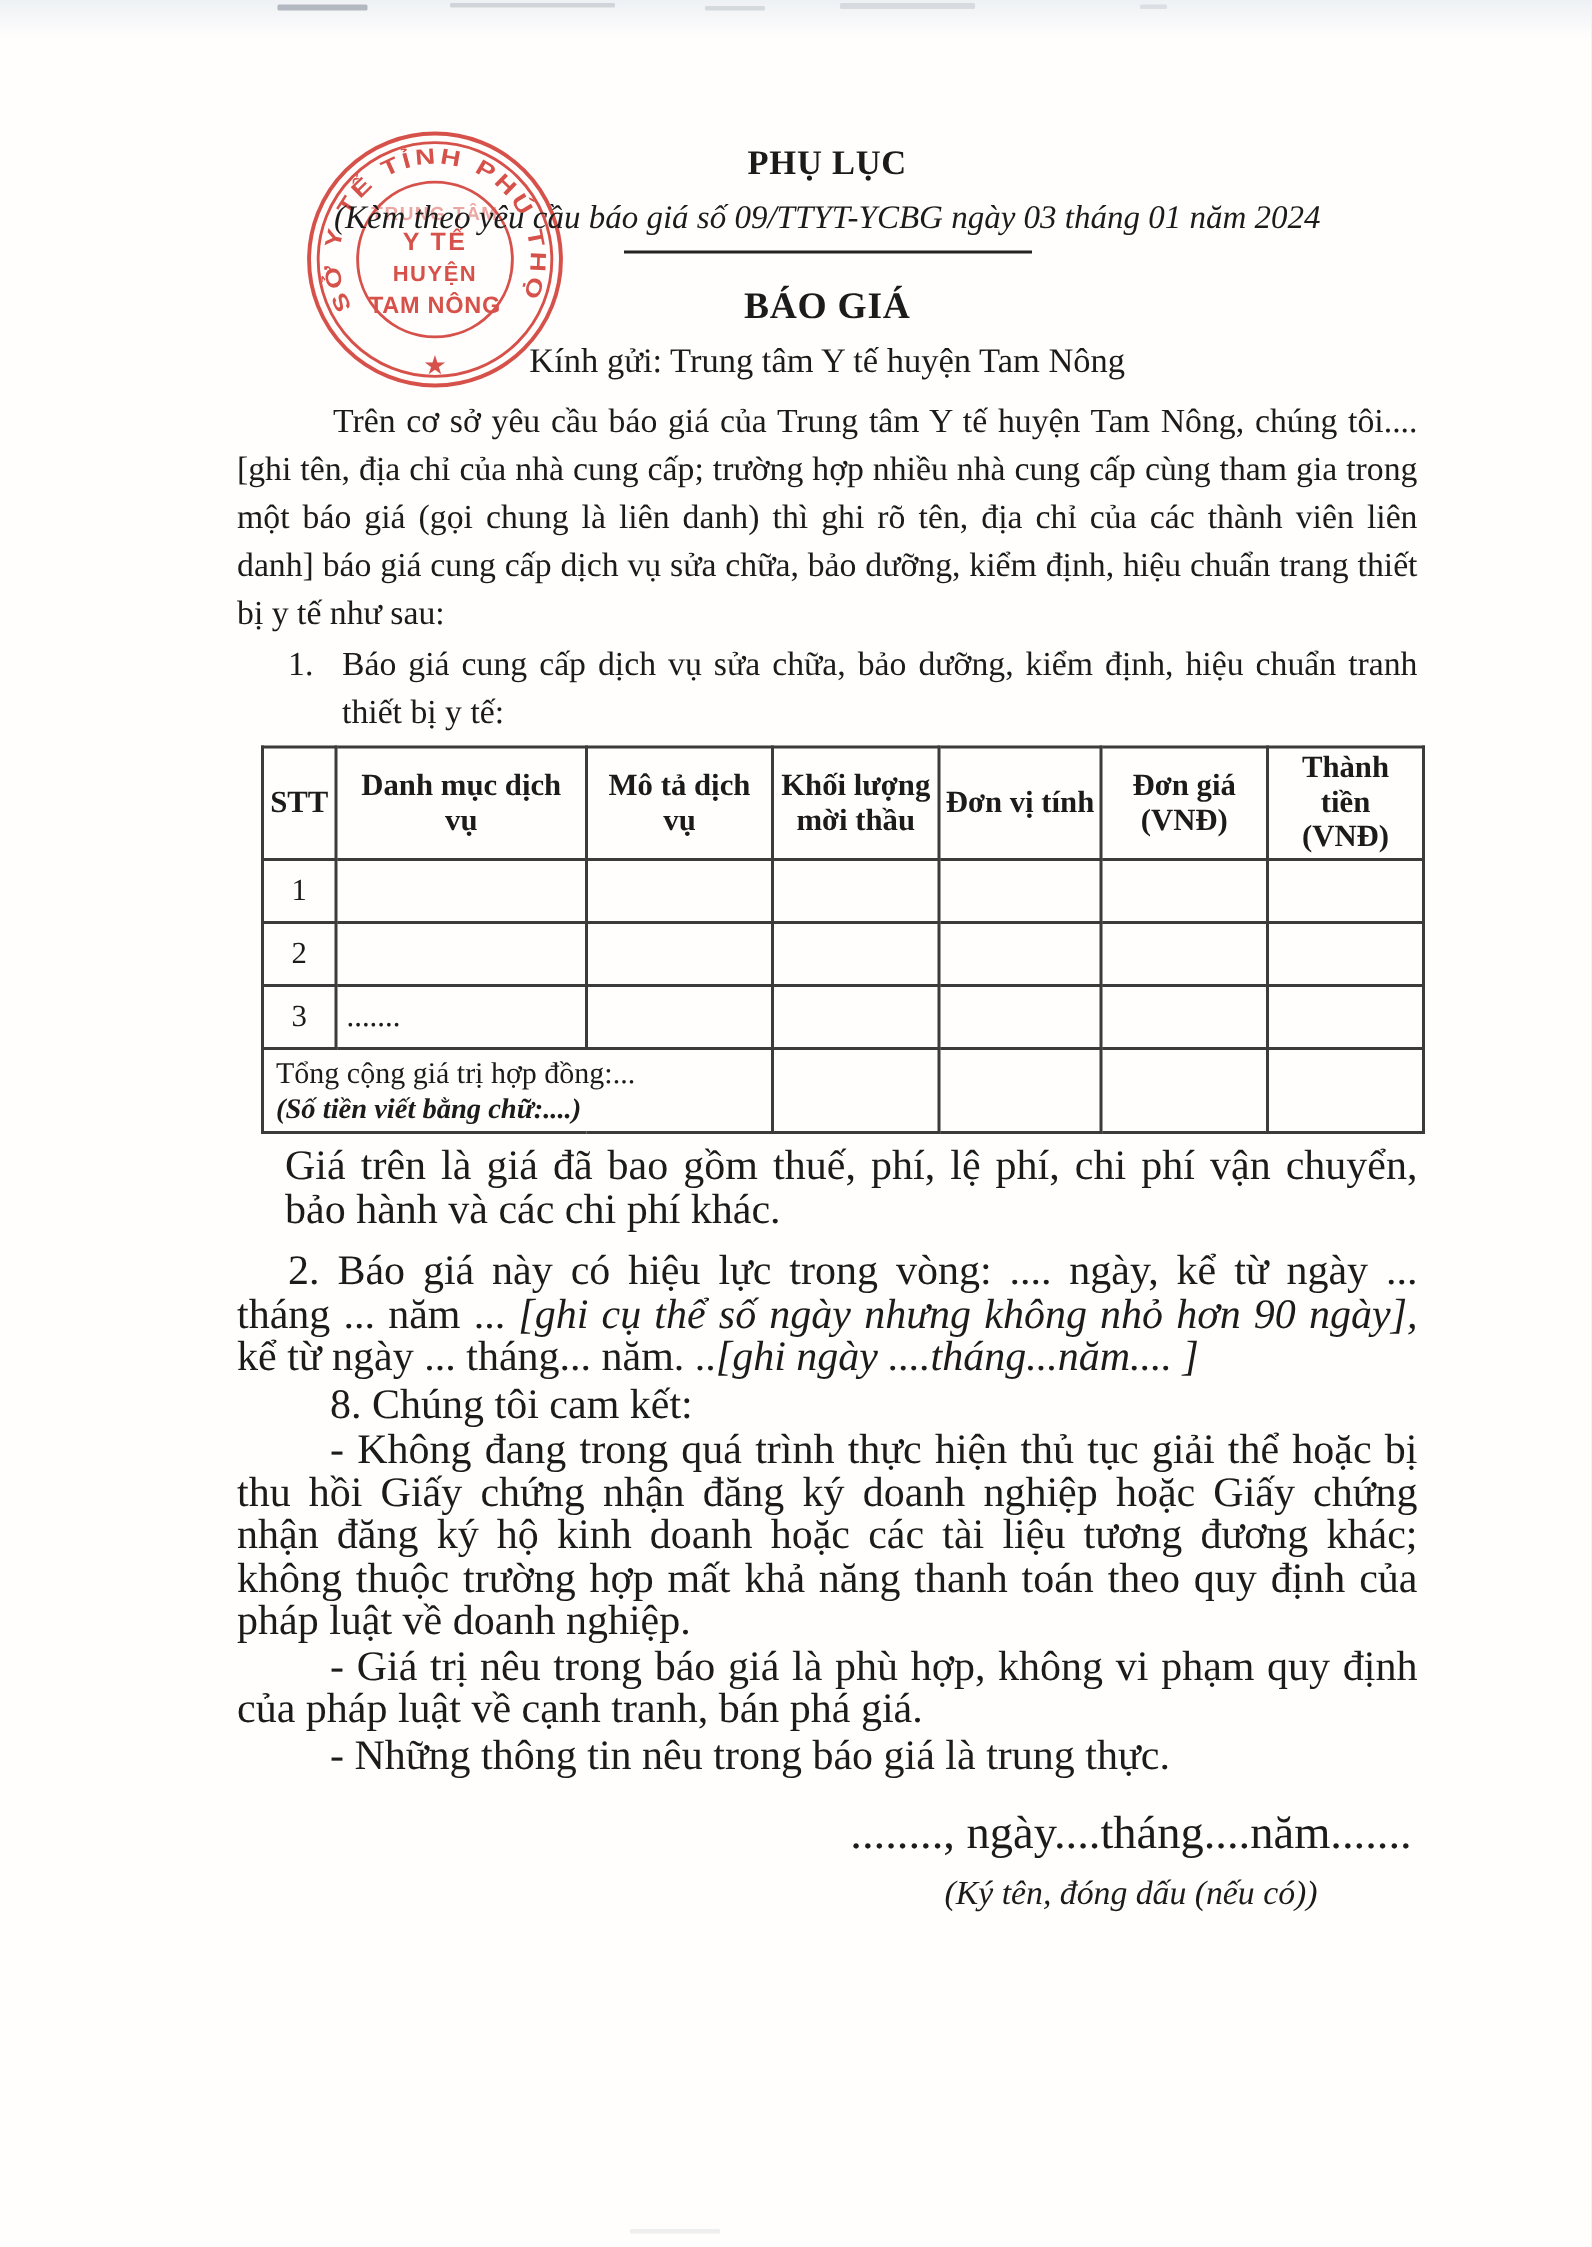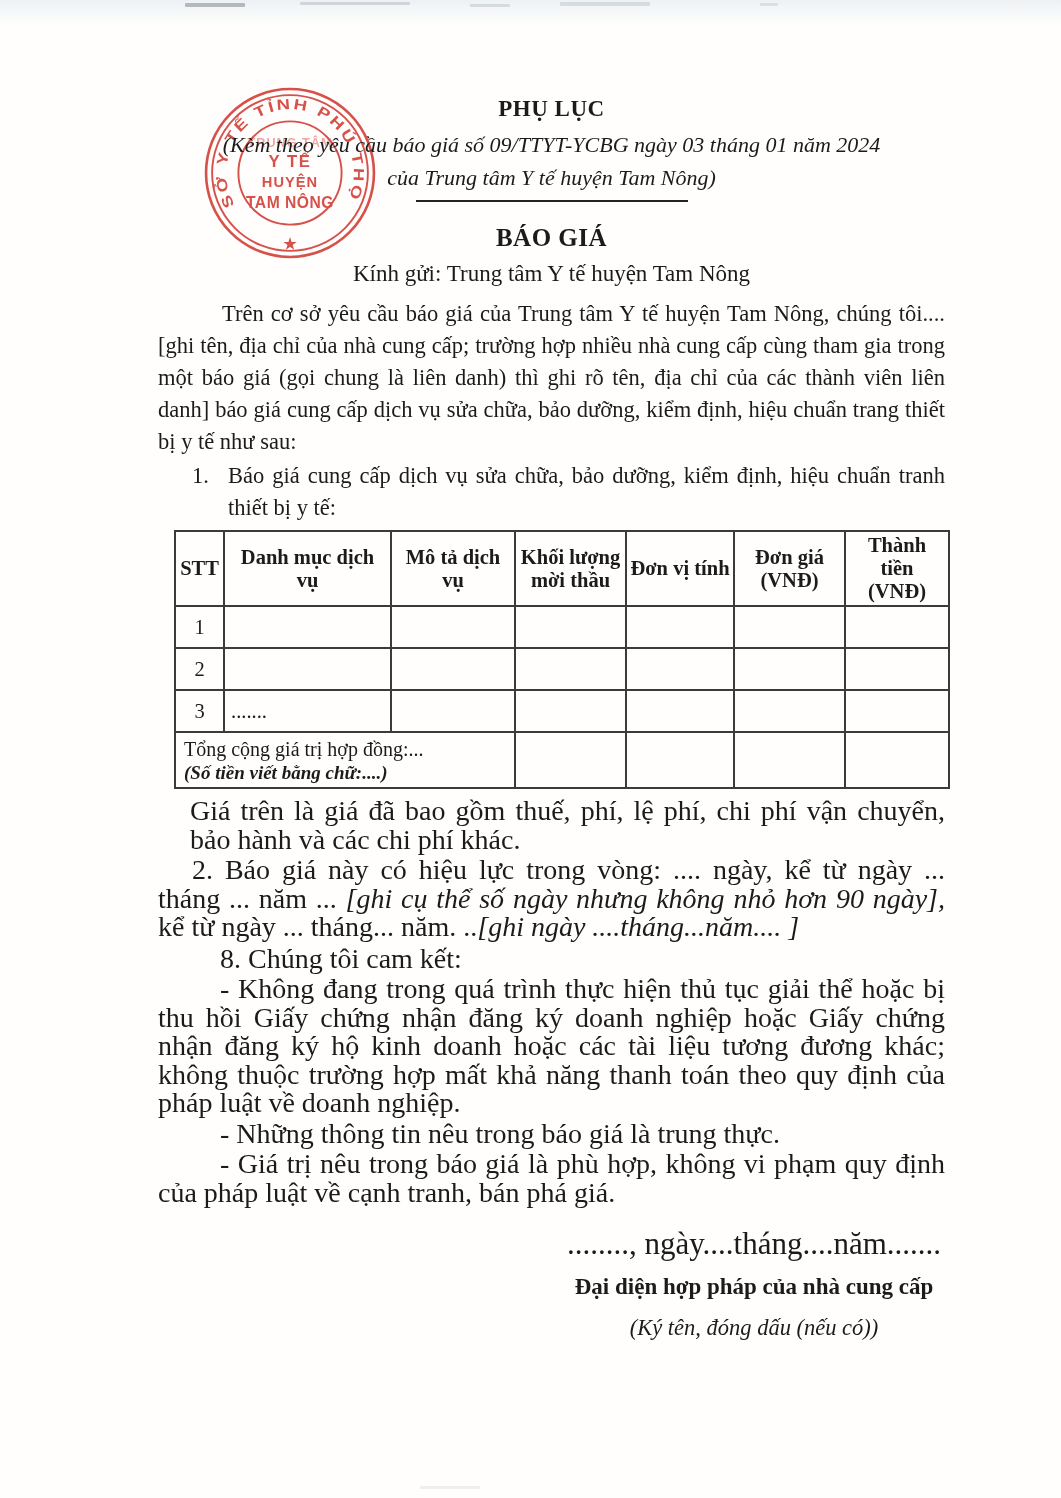--- a/index.html
+++ b/index.html
@@ -52,21 +52,21 @@
   th.c-stt{word-break:break-all;line-height:25px;}
   table.quote td{height:38px;line-height:24px;}
   td.cell-num{text-align:center;}
   tr.hdr{height:69px;}
   tr.frow td{height:50px;padding:2px 8px;}
   .foot-b{font-weight:normal;font-size:20px;line-height:24px;}
   .foot-i{font-style:italic;font-weight:bold;font-size:19px;line-height:23px;}
 
   .after-table{font-size:28px;line-height:28.5px;text-align:justify;}
   .p-note{margin:8px 0 0 32px;}
-  .p-two{text-indent:34px;margin-top:2px;}
+  .p-two{text-indent:34px;margin-top:13px;}
   .p-two .it{font-style:italic;}
   .p-three{text-indent:62px;margin-top:3px;}
   .p-bullet{text-indent:62px;margin-top:2px;}
 
   .signature{width:410px;margin:22px -14px 0 auto;text-align:center;}
   .sig-date{font-size:31px;line-height:30px;}
   .sig-title{font-size:23px;font-weight:bold;line-height:32px;margin-top:12px;}
   .sig-note{font-size:22.5px;font-style:italic;line-height:30px;margin-top:10px;}
 
   
@@ -105,21 +105,20 @@
     <text class="c3" x="87" y="101" text-anchor="middle">HUYỆN</text>
     <text class="c4" x="87" y="122" text-anchor="middle">TAM NÔNG</text>
   </svg>
 
   <div class="content">
 
     <div class="heading">
       <div class="title">PHỤ LỤC</div>
       <div class="subtitle">
         <div>(Kèm theo yêu cầu báo giá số 09/TTYT-YCBG ngày 03 tháng 01 năm 2024</div>
-        <div>của Trung tâm Y tế huyện Tam Nông)</div>
       </div>
       <div class="rule"></div>
       <div class="doc-title">BÁO GIÁ</div>
       <div class="recipient">Kính gửi: Trung tâm Y tế huyện Tam Nông</div>
     </div>
 
     <p class="body-text p-intro">Trên cơ sở yêu cầu báo giá của Trung tâm Y tế huyện Tam Nông, chúng tôi....[ghi tên, địa chỉ của nhà cung cấp; trường hợp nhiều nhà cung cấp cùng tham gia trong một báo giá (gọi chung là liên danh) thì ghi rõ tên, địa chỉ của các thành viên liên danh] báo giá cung cấp dịch vụ sửa chữa, bảo dưỡng, kiểm định, hiệu chuẩn trang thiết bị y tế như sau:</p>
 
     <div class="body-text item1">
       <span class="num">1.</span>
@@ -185,23 +184,22 @@
       </tr>
     </tbody>
       </table>
 
     <p class="after-table p-note">Giá trên là giá đã bao gồm thuế, phí, lệ phí, chi phí vận chuyển, bảo hành và các chi phí khác.</p>
 
     <p class="after-table p-two"><span>2. Báo giá này có hiệu lực trong vòng: .... ngày, kể từ ngày ... tháng ... năm ... </span><span class="it">[ghi cụ thể số ngày nhưng không nhỏ hơn 90 ngày],</span><span> kể từ ngày ... tháng... năm. ..</span><span class="it">[ghi ngày ....tháng...năm.... ]</span></p>
 
     <p class="after-table p-three">8. Chúng tôi cam kết:</p>
     <p class="after-table p-bullet">- Không đang trong quá trình thực hiện thủ tục giải thể hoặc bị thu hồi Giấy chứng nhận đăng ký doanh nghiệp hoặc Giấy chứng nhận đăng ký hộ kinh doanh hoặc các tài liệu tương đương khác; không thuộc trường hợp mất khả năng thanh toán theo quy định của pháp luật về doanh nghiệp.</p>
+    <p class="after-table p-bullet">- Giá trị nêu trong báo giá là phù hợp, không vi phạm quy định của pháp luật về cạnh tranh, bán phá giá.</p>
     <p class="after-table p-bullet">- Những thông tin nêu trong báo giá là trung thực.</p>
-    <p class="after-table p-bullet">- Giá trị nêu trong báo giá là phù hợp, không vi phạm quy định của pháp luật về cạnh tranh, bán phá giá.</p>
 
     <div class="signature">
       <div class="sig-date">........, ngày....tháng....năm.......</div>
-      <div class="sig-title">Đại diện hợp pháp của nhà cung cấp</div>
       <div class="sig-note">(Ký tên, đóng dấu (nếu có))</div>
     </div>
 
   </div>
 </div>
 
 </body></html>

